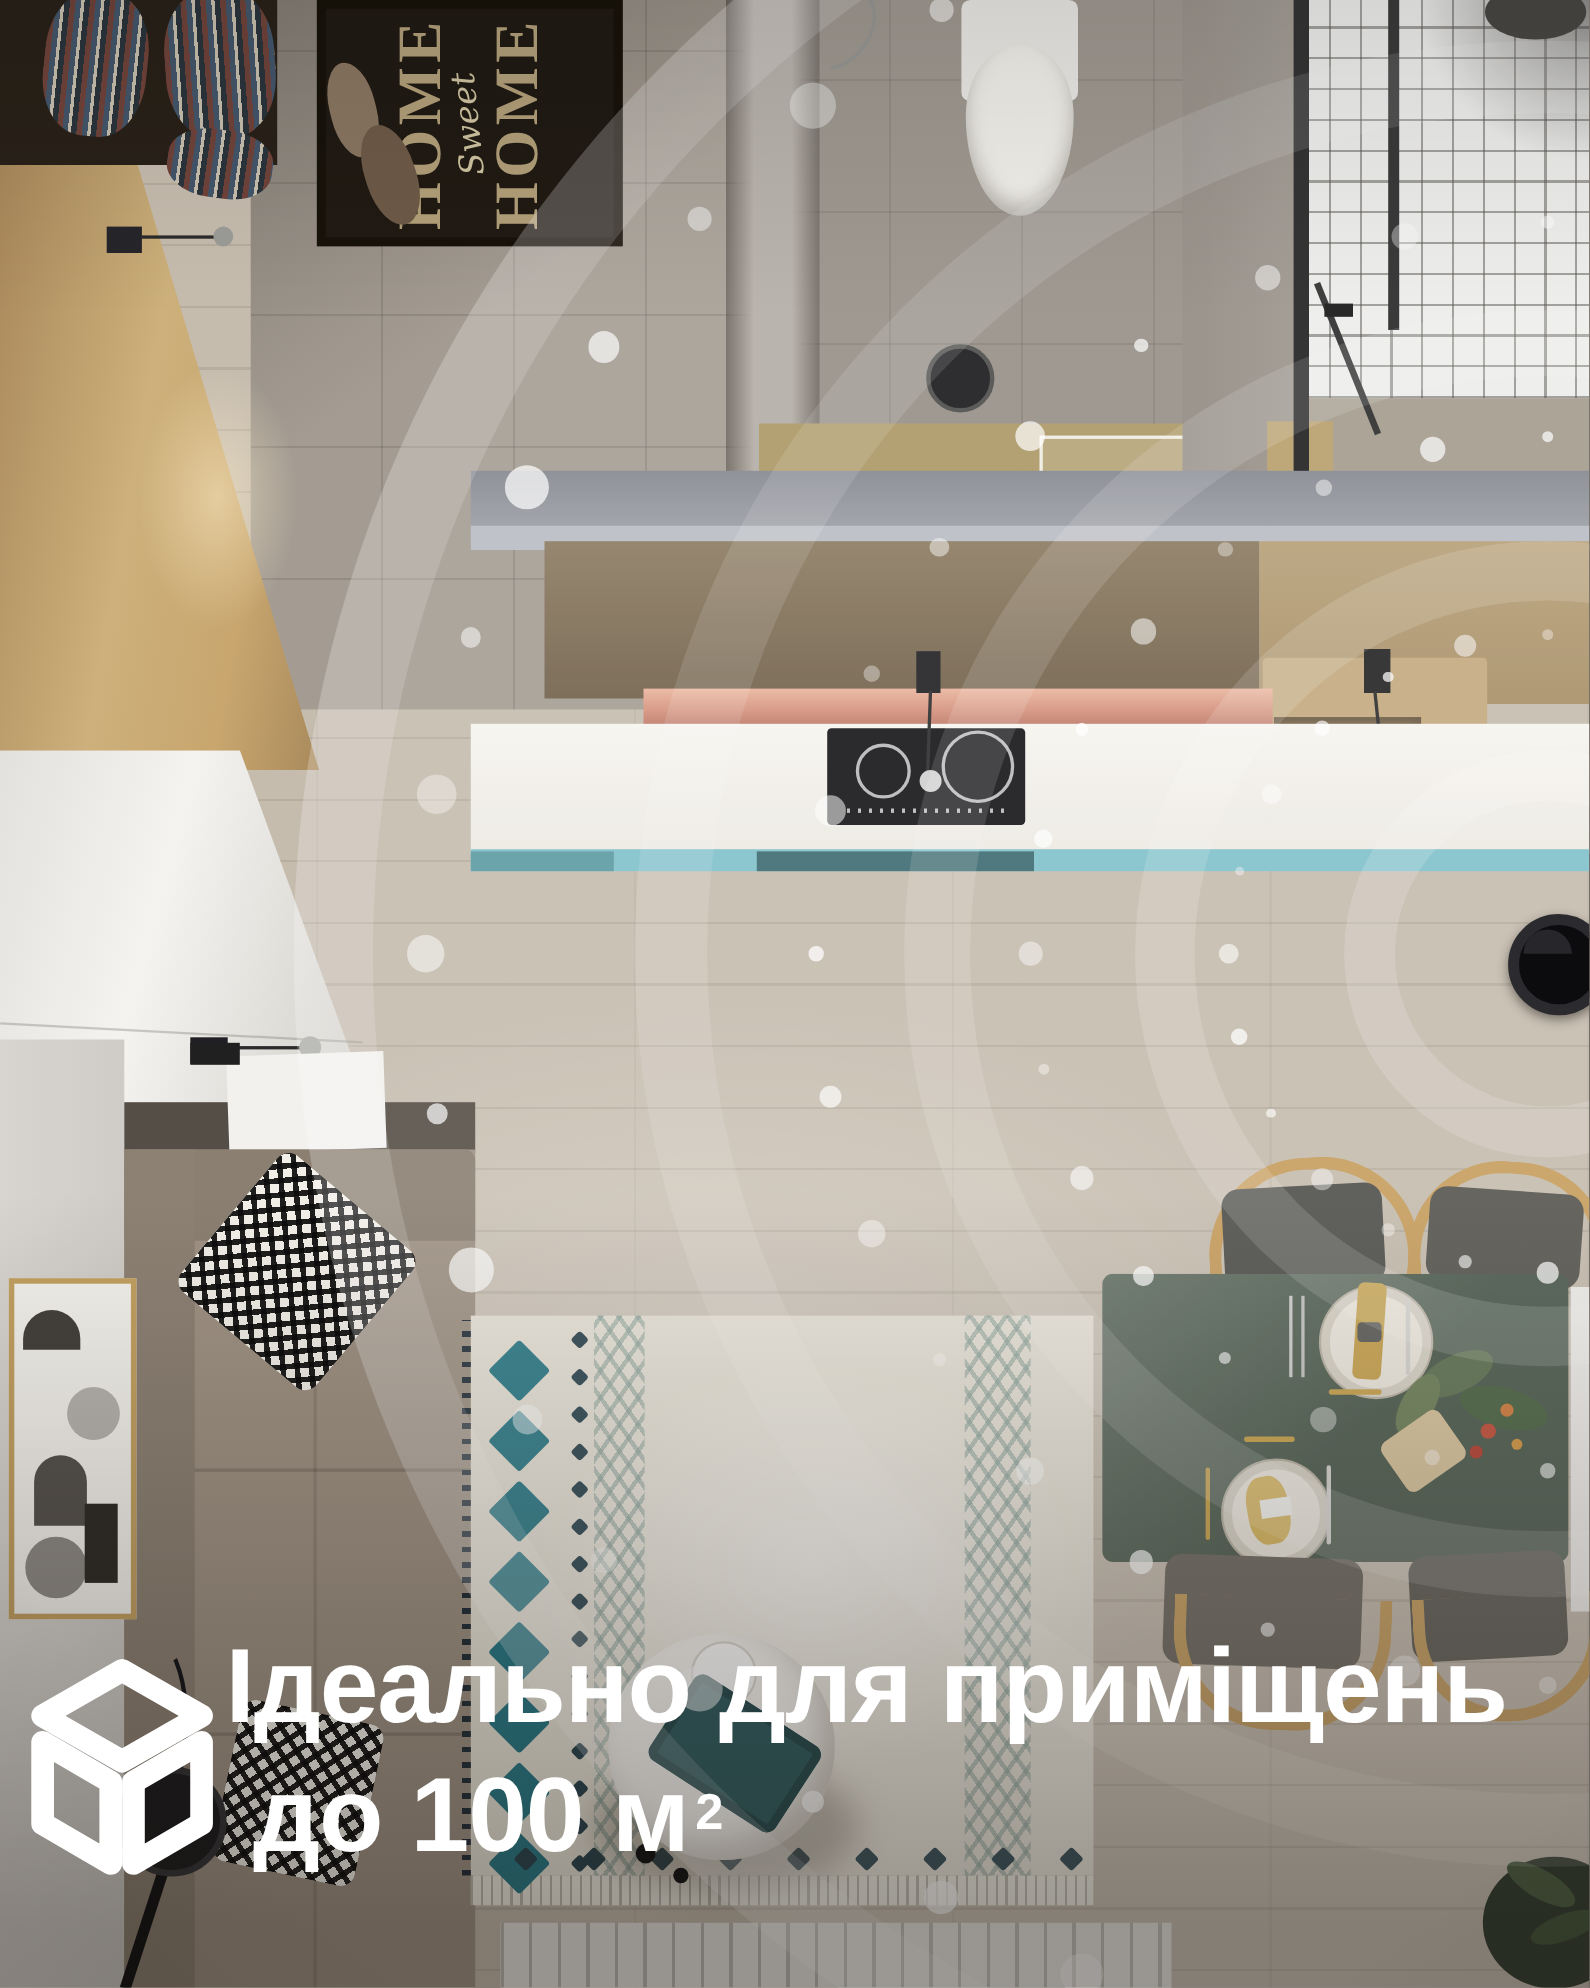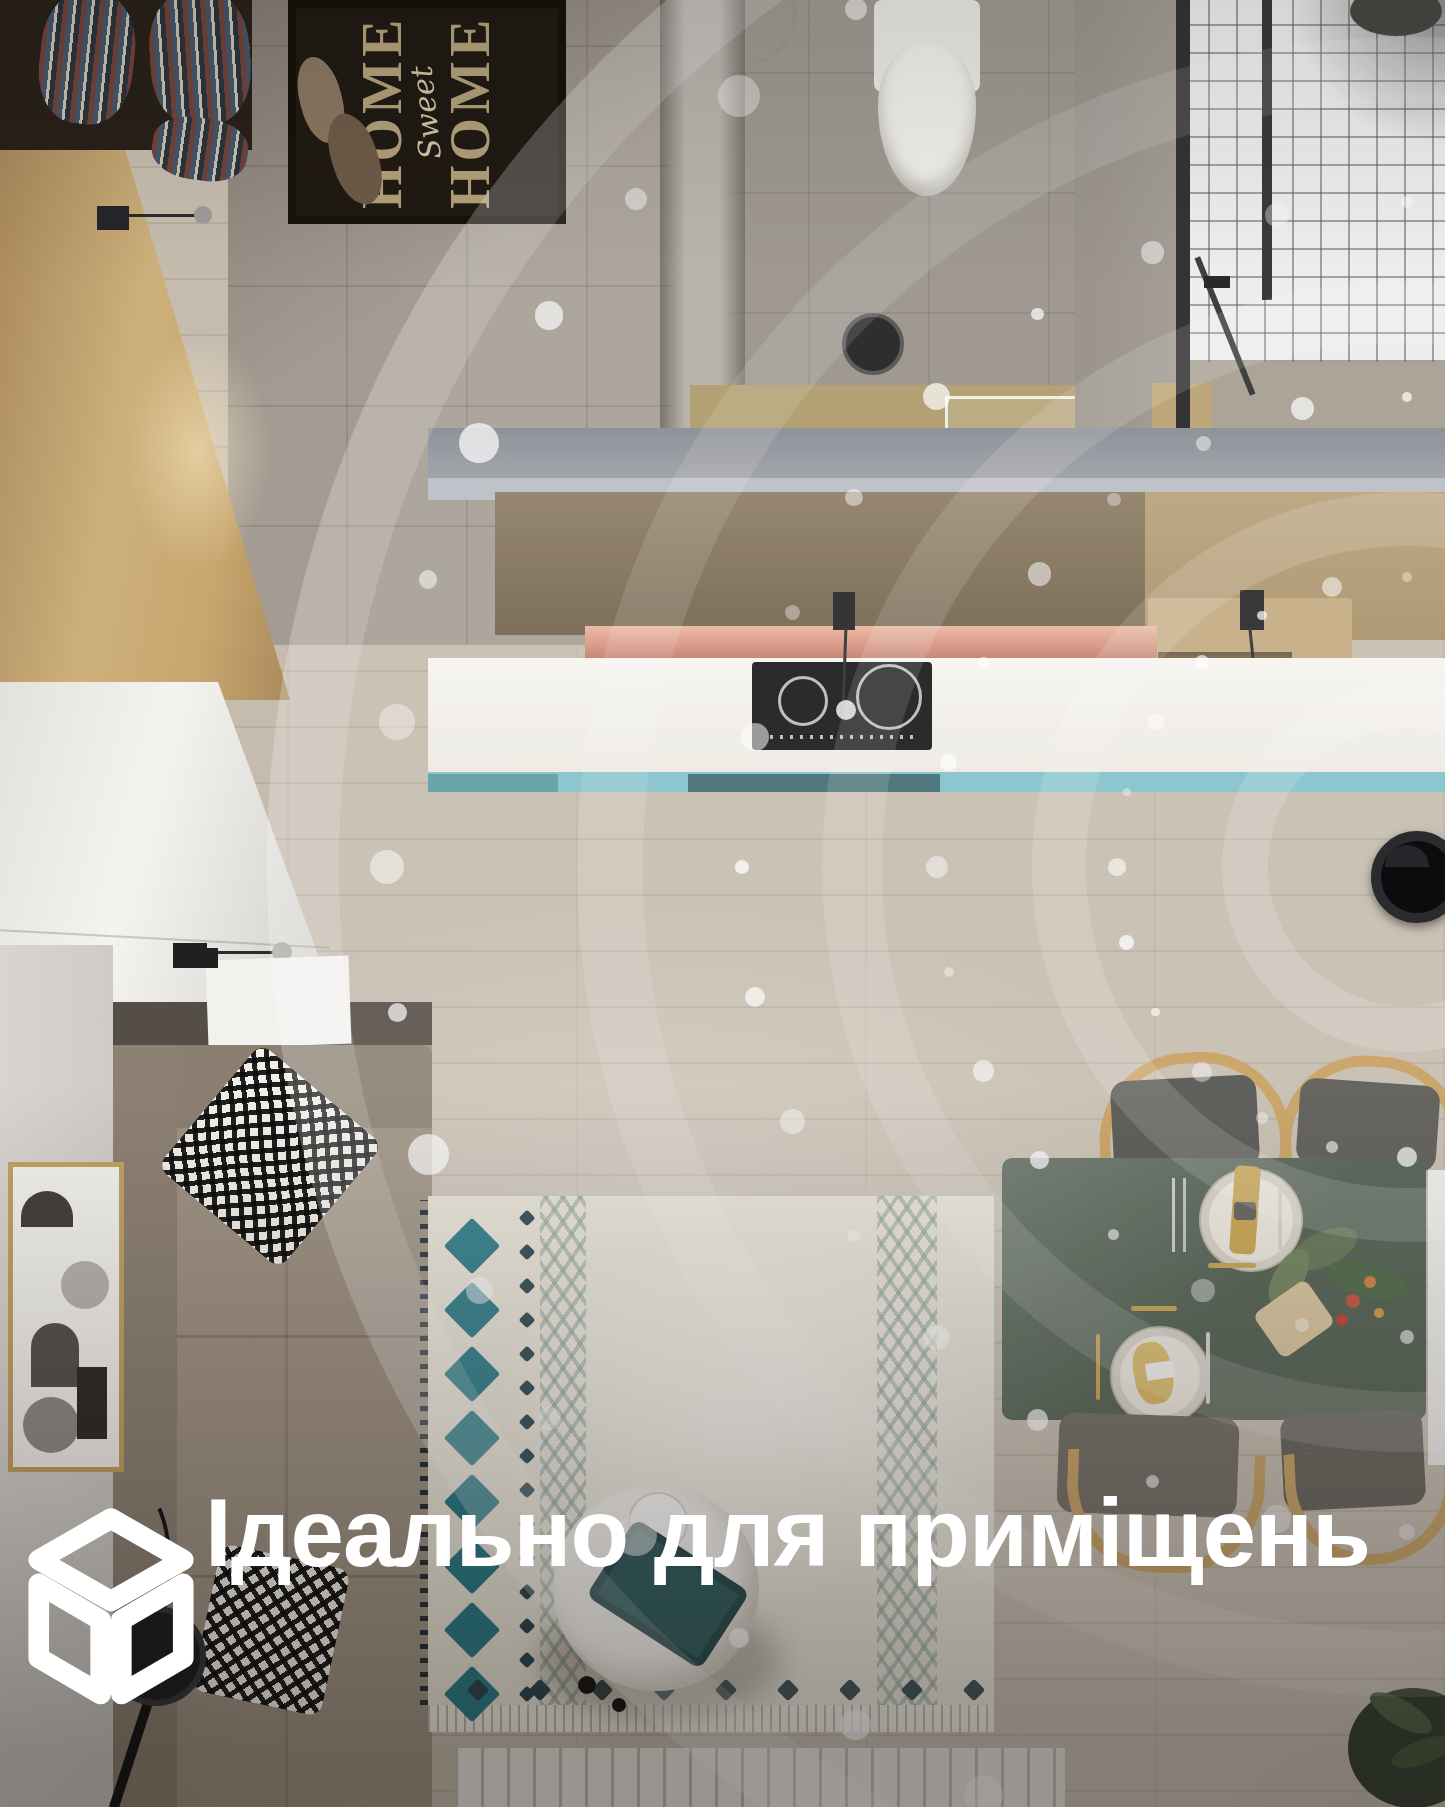--- a/index.html
+++ b/index.html
@@ -459,14 +459,15 @@
 
   <div id="overlay" class="abs">
     <svg class="abs cube-icon" viewBox="0 0 100 116">
       <g fill="none" stroke="#ffffff" stroke-width="12" stroke-linejoin="round" stroke-linecap="round">
         <path d="M50 6 L92 30 L50 54 L8 30 Z"></path>
         <path d="M8 44 L44 65 L44 108 L8 87 Z"></path>
         <path d="M92 44 L56 65 L56 108 L92 87 Z"></path>
       </g>
     </svg>
     <div class="headline hl1">Ідеально для приміщень</div>
+    <div class="headline hl2"><span>до 100 м</span><sup>2</sup></div>
   </div>
 </div>
 
 </body></html>

